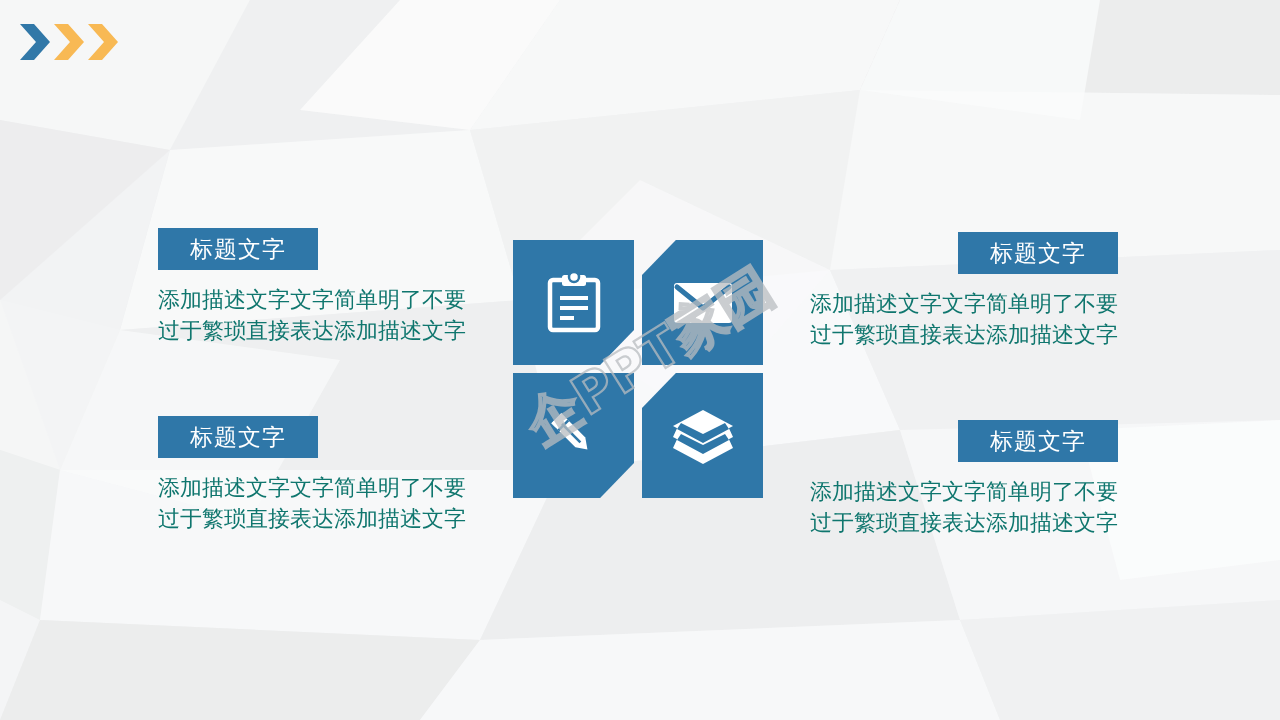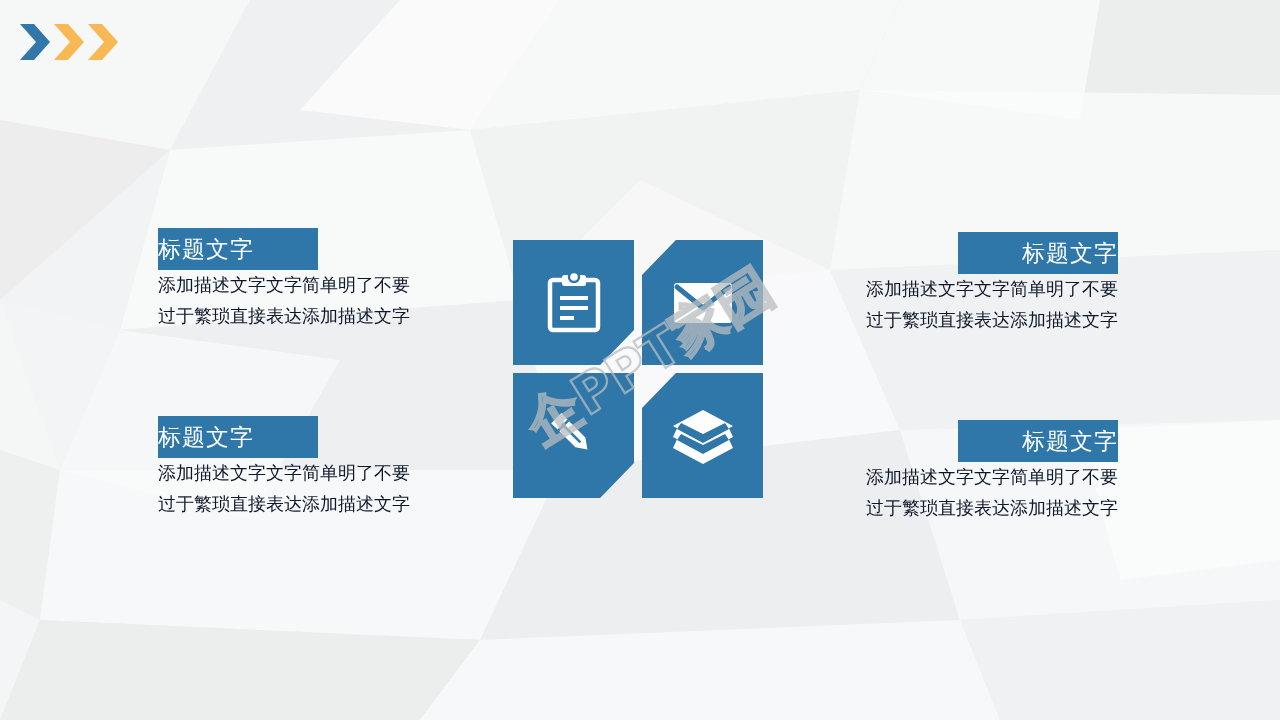--- a/index.html
+++ b/index.html
@@ -48,27 +48,29 @@
 
   .block-title {
     display: inline-block;
     box-sizing: border-box;
     width: 160px;
     height: 42px;
     line-height: 42px;
     background: #2f77a8;
     color: #ffffff;
     font-size: 23px;
+    text-align: center;
     letter-spacing: 1px;
     white-space: nowrap;
   }
 
   .block-desc {
-    color: #0f172a;
-    font-size: 18px;
+    margin-top: 14px;
+    color: #0f766e;
+    font-size: 22px;
     line-height: 31px;
     white-space: nowrap;
   }
   .block-desc span { display: block; }
 
   
   #block-tl { left: 158px; top: 228px; }
   #block-bl { left: 158px; top: 416px; }
   #block-tr { left: 798px; top: 232px; }
   #block-br { left: 798px; top: 420px; }

